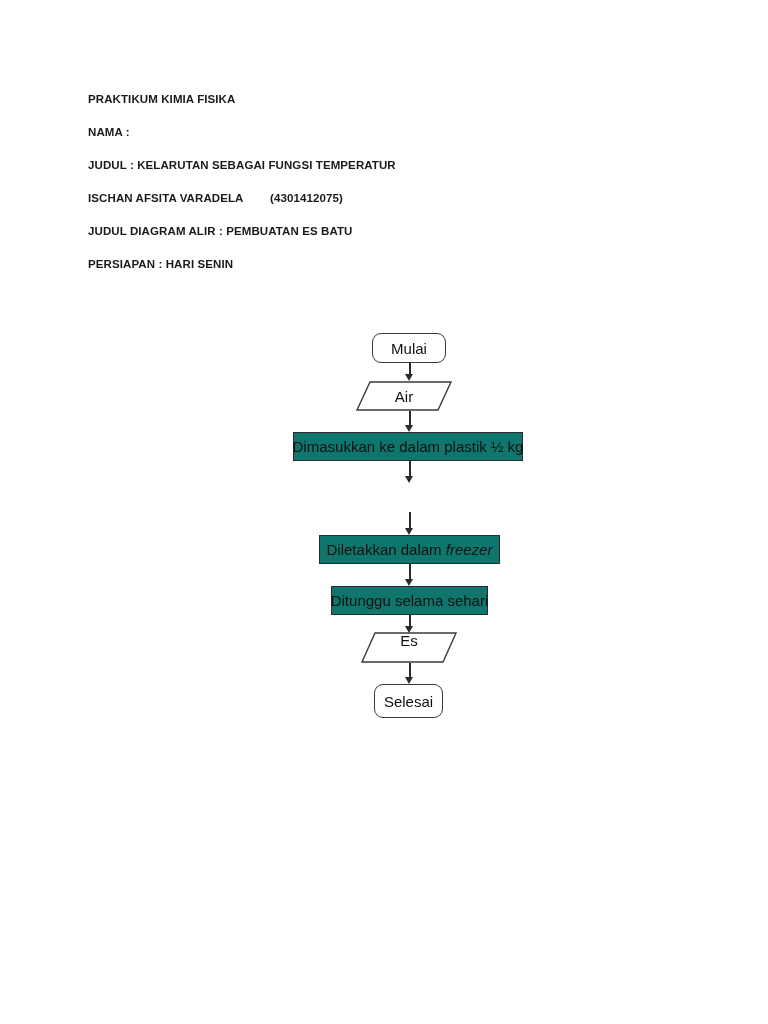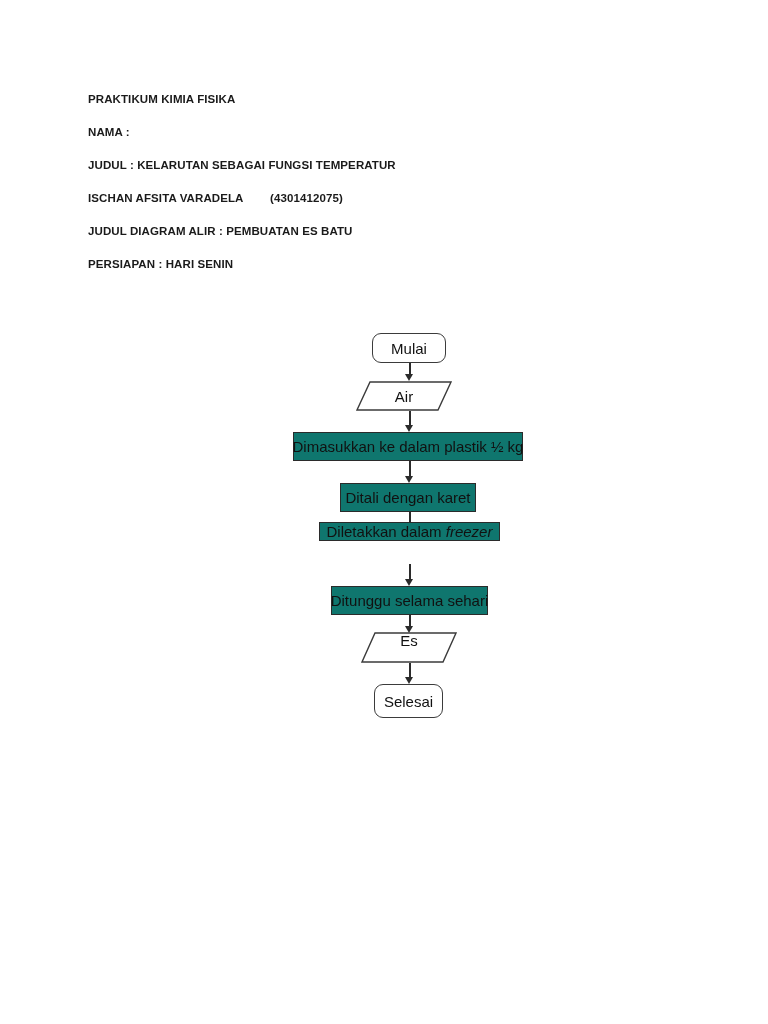--- a/index.html
+++ b/index.html
@@ -173,30 +173,27 @@
 
   <div class="node shape-process" style="left:293px; top:432px; width:230px; height:29px;">
     <span class="node-label">Dimasukkan ke dalam plastik ½ kg</span>
   </div>
 
   <div class="connector" style="left:409px; top:461px; width:2px; height:22px;">
     <div class="stem" style="height:15px;"></div>
     <div class="head" style="top:15px;"></div>
   </div>
 
-  <div class="node shape-process" style="left:340px; top:483px; width:136px; height:29px;">
-    <span class="node-label">Ditali dengan karet</span>
-  </div>
 
   <div class="connector" style="left:409px; top:512px; width:2px; height:23px;">
     <div class="stem" style="height:16px;"></div>
     <div class="head" style="top:16px;"></div>
   </div>
 
-  <div class="node shape-process" style="left:319px; top:522px; width:181px; height:19px;">
+  <div class="node shape-process" style="left:319px; top:535px; width:181px; height:29px;">
     <span class="node-label"><span>Diletakkan dalam </span><span class="ital">freezer</span></span>
   </div>
 
   <div class="connector" style="left:409px; top:564px; width:2px; height:22px;">
     <div class="stem" style="height:15px;"></div>
     <div class="head" style="top:15px;"></div>
   </div>
 
   <div class="node shape-process" style="left:331px; top:586px; width:157px; height:29px;">
     <span class="node-label">Ditunggu selama sehari</span>

